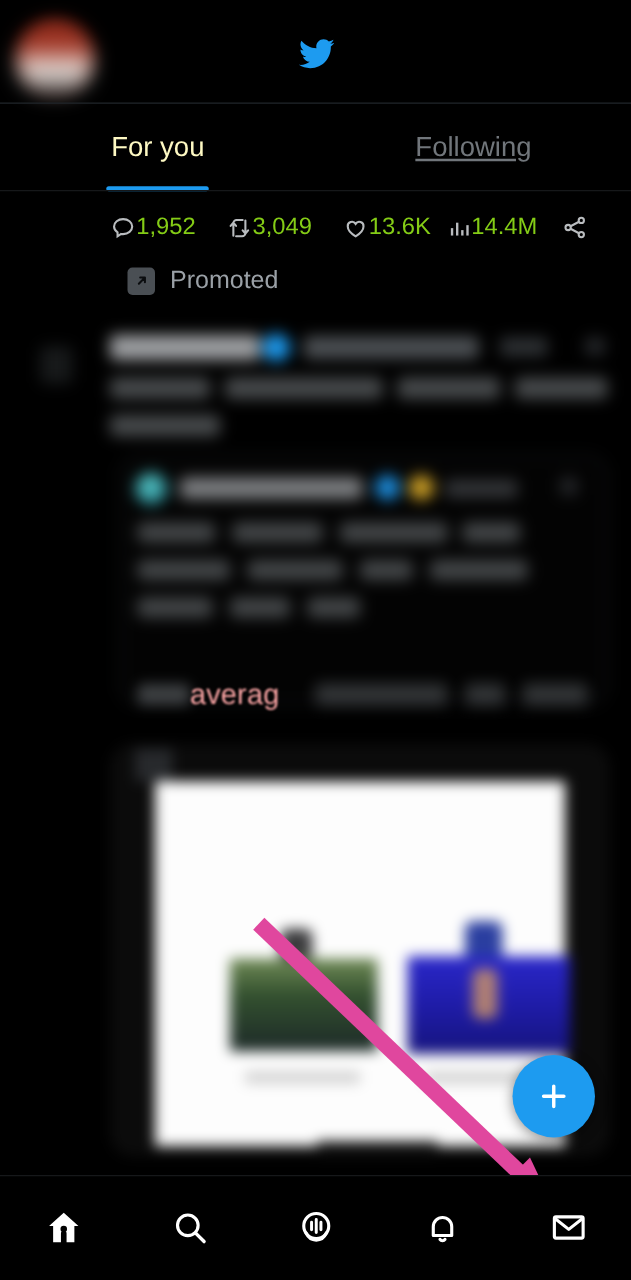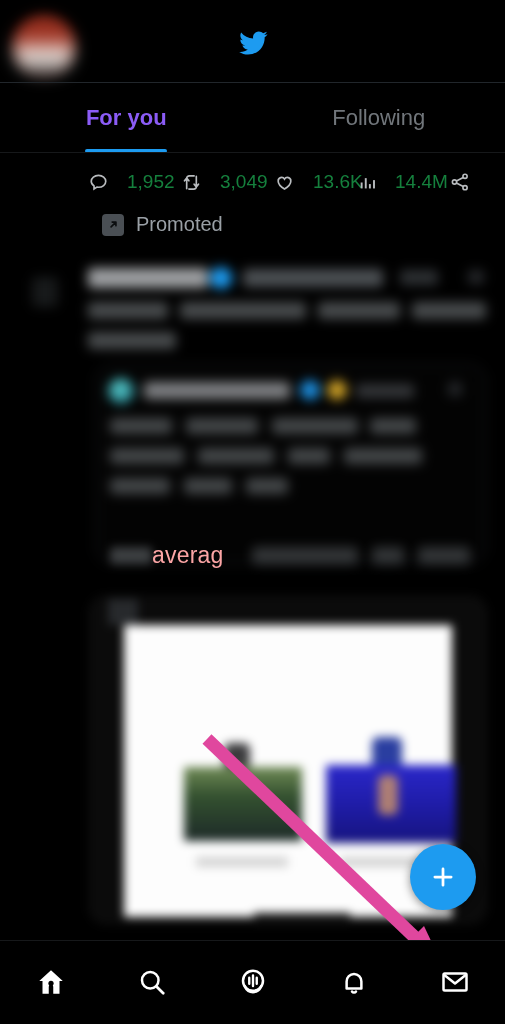--- a/index.html
+++ b/index.html
@@ -47,40 +47,40 @@
   
   .tabs {
     position:absolute; left:0; top:83px; width:505px; height:70px;
     display:flex;
   }
   .tab {
     flex:1; position:relative;
     display:flex; align-items:center; justify-content:center;
     font-size:22px;
   }
-  .tab.active { color:#8b5cf6; font-weight:bold; }
-  .tab.inactive { color:#71767b; font-weight:normal; }
+  .tab.active { color:#fef9c3; font-weight:normal; }
+  .tab.inactive { color:#71767b; font-weight:normal;text-decoration:underline; }
   .tab-underline {
     position:absolute; bottom:0; left:50%; transform:translateX(-50%);
     width:82px; height:4px; border-radius:2px;
     background:#1d9bf0;
   }
   .tabs-divider {
     position:absolute; left:0; top:152px; width:505px; height:1px;
     background:#16181a;
   }
 
   
   .metrics {
     position:absolute; left:0; top:160px; width:505px; height:44px;
     display:flex; align-items:center;
   }
   .metric {
-    display:flex; align-items:center; gap:18px;
-    color:#15803d; font-size:19px;
+    display:flex; align-items:center; gap:0;
+    color:#84cc16; font-size:19px;
   }
   .metric svg { display:block; }
   .m1 { position:absolute; left:88px; }
   .m2 { position:absolute; left:181px; }
   .m3 { position:absolute; left:274px; }
   .m4 { position:absolute; left:358px; }
   .m5 { position:absolute; left:449px; }
 
   
   .promoted {

